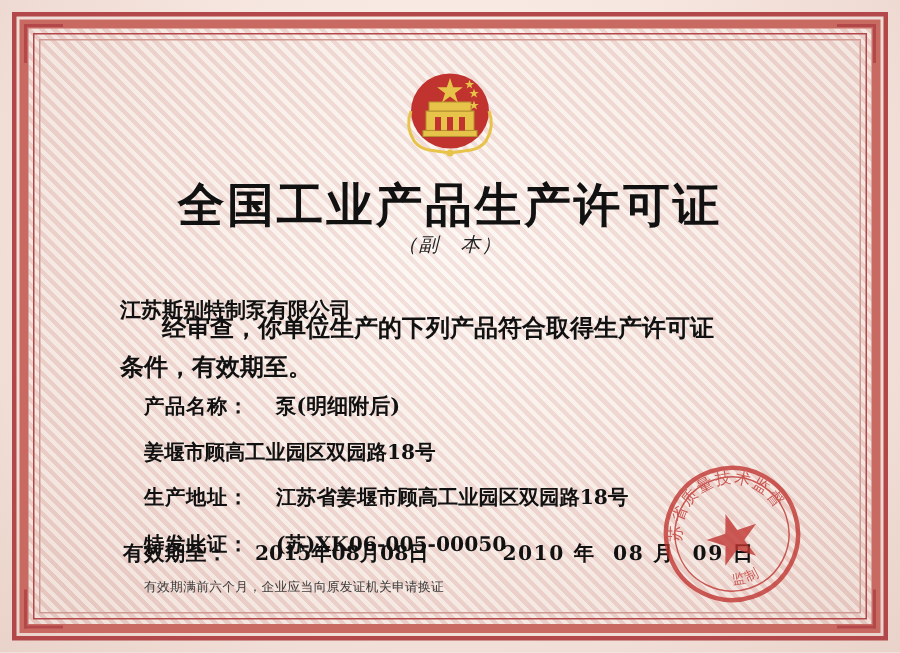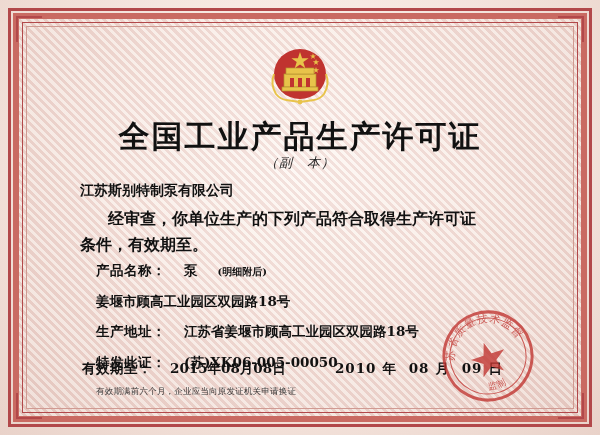--- a/index.html
+++ b/index.html
@@ -101,21 +101,21 @@
     text-align: center;
     font-family: "DejaVu Serif", "Liberation Serif", serif;
     font-size: 13px;
     color: #222222;
     letter-spacing: 1px;
     font-style: italic;
   }
 
   .company {
     position: absolute;
-    top: 152px;
+    top: 168px;
     left: 50px;
     font-family: "DejaVu Serif", "Liberation Serif", serif;
     font-weight: bold;
     font-size: 14px;
     color: #111111;
   }
 
   .statement {
     position: absolute;
     top: 176px;
@@ -147,23 +147,22 @@
   .field-label {
     width: 88px;
     flex: none;
     font-weight: bold;
     letter-spacing: 0.5px;
   }
   .field-value {
     font-weight: bold;
   }
   .field-value .small {
-    font-size: 10px;
-    font-weight: bold;
-    margin-left: 20px;
+    font-size: 14px;
+    font-weight: bold;
   }
 
   
   .date-row {
     position: absolute;
     top: 330px;
     left: 52px;
     right: 40px;
     font-family: "DejaVu Serif", "Liberation Serif", serif;
     font-size: 13.5px;

